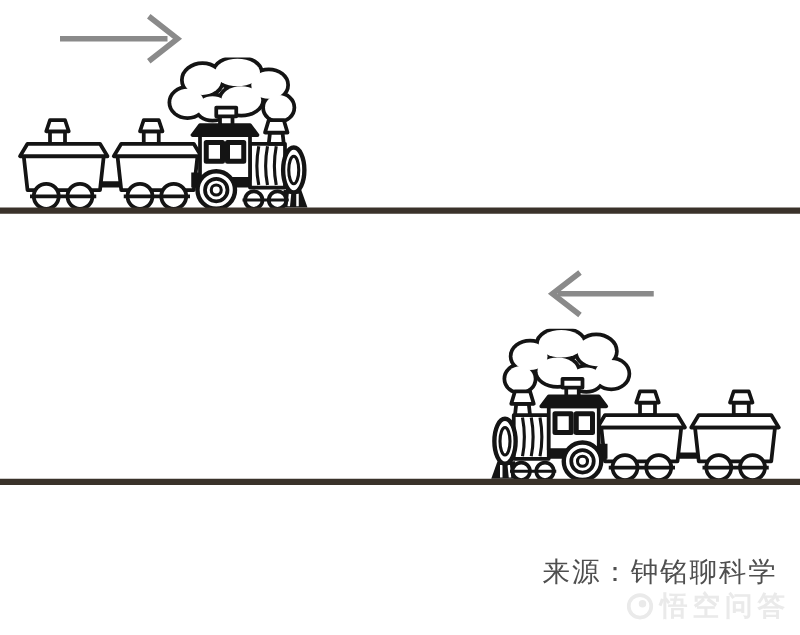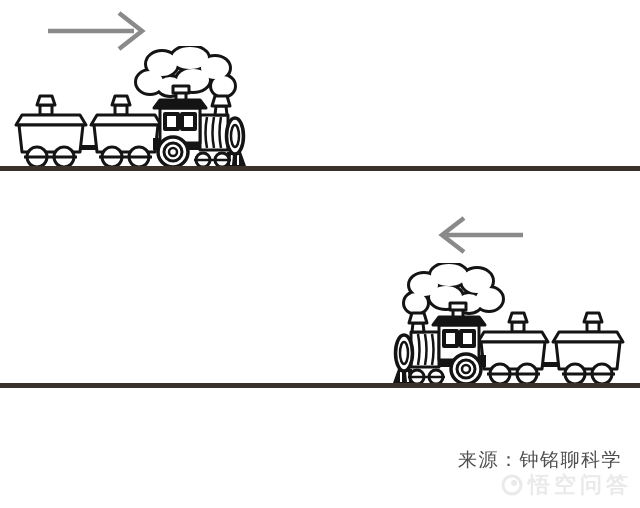--- a/index.html
+++ b/index.html
@@ -16,21 +16,21 @@
     background:#3a322a;
   }
   #ground-top{top:166px;}
   #ground-bottom{top:383px;}
   #arrow-top{left:44px;top:8px;}
   #arrow-bottom{left:436px;top:214px;}
   #train-top{left:10px;top:46px;}
   #train-bottom{left:392px;top:263px;}
   #source-caption{
     top:447px;right:18px;
-    font-size:19px;line-height:24px;
+    font-size:22px;line-height:24px;
     color:#4f4f4f;letter-spacing:1.5px;
     white-space:nowrap;
   }
   #watermark{
     top:470px;right:8px;
     display:flex;align-items:center;gap:5px;
   }
   #watermark .wm-text{
     font-size:22px;font-weight:bold;
     color:#eaeaea;letter-spacing:4px;white-space:nowrap;

